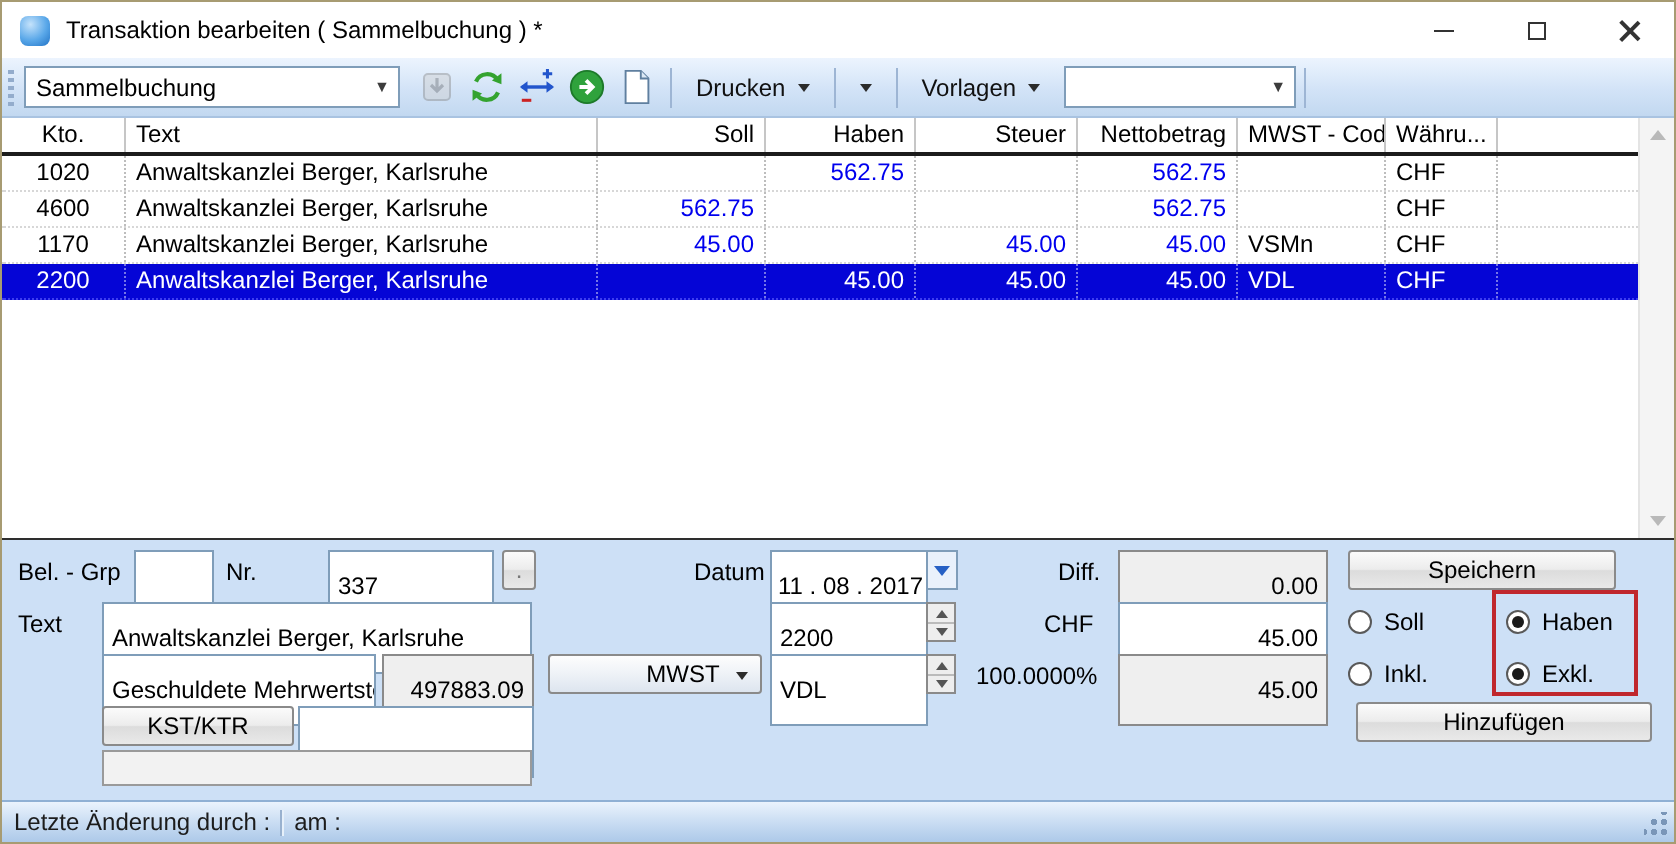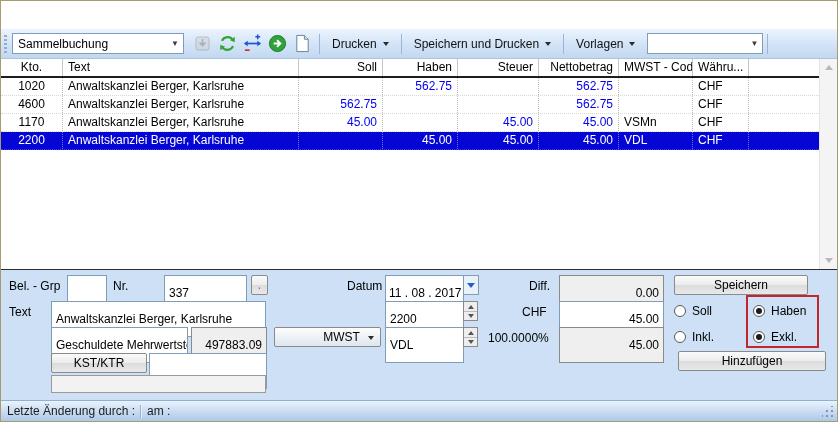--- a/index.html
+++ b/index.html
@@ -99,24 +99,39 @@
       radial-gradient(circle 1.5px at 5px 10px,#7a96b8 99%,transparent),
       radial-gradient(circle 1.5px at 10px 0px,#7a96b8 99%,transparent),
       radial-gradient(circle 1.5px at 0px 10px,#7a96b8 99%,transparent),
       radial-gradient(circle 1.5px at 5px 5px,#7a96b8 99%,transparent);}
 </style>
 </head>
 <body>
 
 <div class="window">
 
+  <div class="titlebar">
+    <div class="title-icon"></div>
+    <div class="title-text">Transaktion bearbeiten ( Sammelbuchung ) *</div>
+    <div class="win-controls">
+      <div class="win-btn">
+          <div class="glyph-min"></div>
+        </div>
+      <div class="win-btn">
+          <div class="glyph-max"></div>
+        </div>
+      <div class="win-btn">
+          <div class="glyph-close"></div>
+        </div>
+    </div>
+  </div>
 
   <div class="toolbar">
     <div class="grip-v"></div>
-    <div class="combo" style="width:172px;">
+    <div class="combo" style="width:188px;">
       <span>Sammelbuchung</span>
       <span class="arrow">▼</span>
     </div>
     <div style="width:6px;flex:none;"></div>
     <div class="tb-icon disabled">
       <svg width="19" height="19" viewBox="0 0 19 19">
           <rect x="3" y="3" width="13" height="13" rx="2" fill="#cfcfcf" stroke="#8a8a8a"></rect>
           <path d="M9.5 5v6M6.5 8.5l3 3 3-3" stroke="#6f6f6f" stroke-width="1.6" fill="none"></path>
         </svg>
     </div>
@@ -149,21 +164,20 @@
           <path d="M12 1.5v4h4" fill="#dce9f5" stroke="#5f7f9f"></path>
         </svg>
     </div>
     <div class="tb-sep"></div>
     <div class="tb-btn">
       <span>Drucken</span>
       <span class="arr-down"></span>
     </div>
     <div class="tb-sep"></div>
     <div class="tb-btn">
-      <span>Speichern und Drucken</span>
       <span class="arr-down"></span>
     </div>
     <div class="tb-sep"></div>
     <div class="tb-btn">
       <span>Vorlagen</span>
       <span class="arr-down"></span>
     </div>
     <div class="combo" style="width:116px;margin-left:4px;">
       <span></span>
       <span class="arrow">▼</span>

